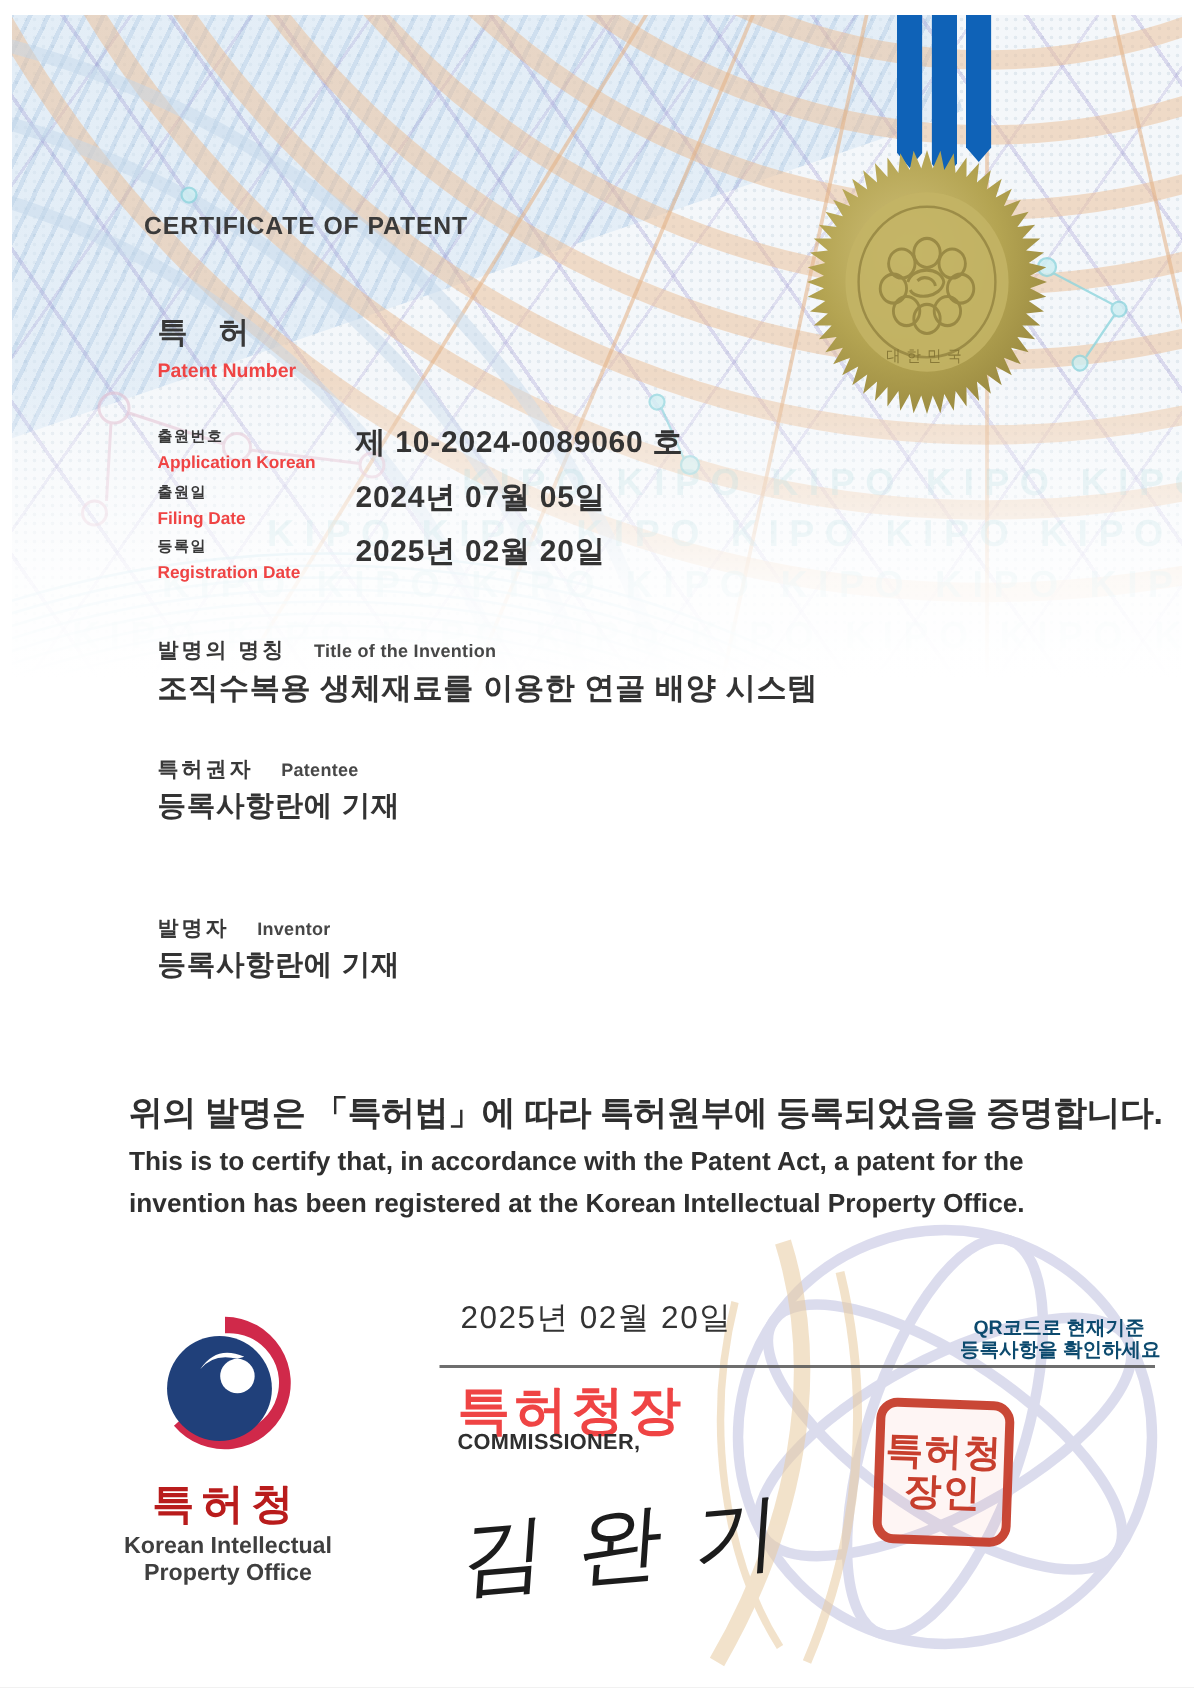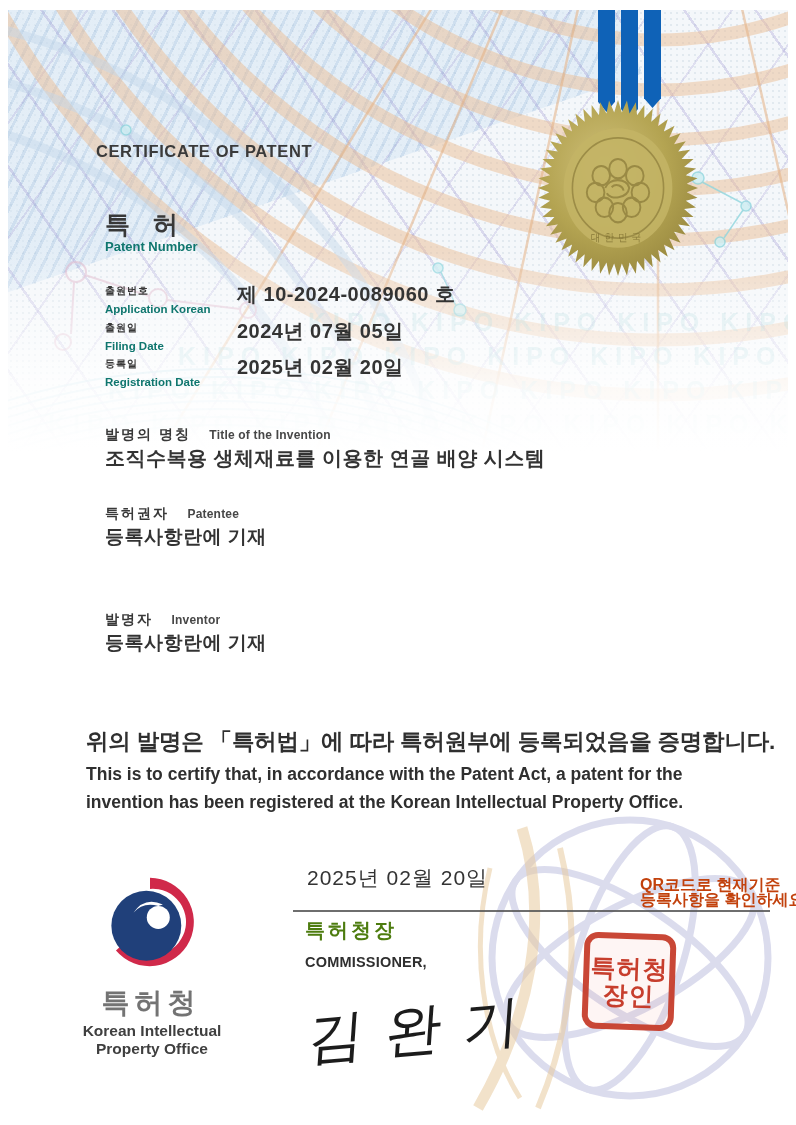--- a/index.html
+++ b/index.html
@@ -32,46 +32,46 @@
   .ribbon{position:absolute;top:10px;left:598px;width:66px;height:120px;}
   .stripe{position:absolute;top:0;width:17px;background:#0f62b7;
     clip-path:polygon(0 0,100% 0,100% 90%,50% 100%,0 90%);}
   
   .gold-seal{position:absolute;left:538px;top:100px;width:160px;height:176px;}
   .gold-seal svg{width:100%;height:100%;}
   
   .abs{position:absolute;white-space:nowrap;}
   .title-ko{font-size:45px;font-weight:700;letter-spacing:9px;color:#3a3a3a;}
   .title-en{font-size:16.5px;font-weight:700;letter-spacing:.6px;color:#3a3a3a;}
-  .lab-ko-big{font-size:25px;font-weight:700;letter-spacing:8px;}
+  .lab-ko-big{font-size:20px;font-weight:700;letter-spacing:8px;font-family:Liberation Serif, serif;}
   .lab-ko{font-size:10px;font-weight:700;letter-spacing:1px;}
-  .lab-en{font-size:11.5px;font-weight:700;color:#0f766e;}
+  .lab-en{font-size:11.5px;font-weight:700;color:#ef4444;}
   .val-big{font-size:26px;font-weight:700;letter-spacing:1px;color:#333;}
   .val{font-size:20px;font-weight:700;letter-spacing:.5px;color:#333;}
   .lab-inline-ko{font-size:14px;font-weight:700;letter-spacing:2px;}
   .lab-inline-en{font-size:12px;font-weight:700;color:#474747;margin-left:14px;letter-spacing:.2px;}
   .stmt-ko{font-size:22.5px;font-weight:700;letter-spacing:-.2px;color:#2f2f2f;}
   .stmt-en{font-size:17.5px;font-weight:700;line-height:28px;color:#2f2f2f;}
   .issue-date{font-size:21px;font-weight:500;letter-spacing:1px;color:#333;}
-  .qr-note{font-size:16px;font-weight:700;line-height:15px;text-align:center;color:#c2410c;}
+  .qr-note{font-size:13px;font-weight:700;line-height:15px;text-align:center;color:#0c4a6e;}
   .hrule{position:absolute;left:293px;top:910px;width:477px;height:1.6px;background:#555;opacity:.85;}
-  .comm-ko{font-size:20px;font-weight:700;letter-spacing:3px;color:#4d7c0f;}
+  .comm-ko{font-size:35px;font-weight:700;letter-spacing:3px;color:#ef4444;}
   .comm-en{font-size:14.5px;font-weight:700;letter-spacing:.2px;color:#2f2f2f;}
   .signature{font-size:56px;font-weight:300;letter-spacing:22px;color:#1c1c1c;
     transform:rotate(-5deg) skewX(-9deg);transform-origin:left center;}
   
   .red-seal{position:absolute;left:583px;top:933px;width:92px;height:97px;
     border:6px solid rgba(196,56,38,.92);border-radius:14px;box-sizing:border-box;
     transform:rotate(2deg);display:flex;align-items:center;justify-content:center;
     background:rgba(230,80,60,.06);}
   .seal-chars{width:78px;text-align:center;font-weight:800;font-size:25px;line-height:27px;
     letter-spacing:1px;color:rgba(196,52,34,.95);word-break:break-all;white-space:normal;}
   
   .logo-sym{position:absolute;left:104px;top:876px;width:92px;height:94px;}
-  .logo-ko{font-size:28px;font-weight:700;letter-spacing:5px;color:#737373;}
+  .logo-ko{font-size:28px;font-weight:700;letter-spacing:5px;color:#b91c1c;}
   .logo-en{font-size:15.5px;font-weight:600;line-height:18px;text-align:center;color:#3f3f3f;}
 </style>
 </head>
 <body>
 
 <div class="page">
 
   <div class="bg">
     <div class="bg-base"></div>
     <div class="bg-dots"></div>

